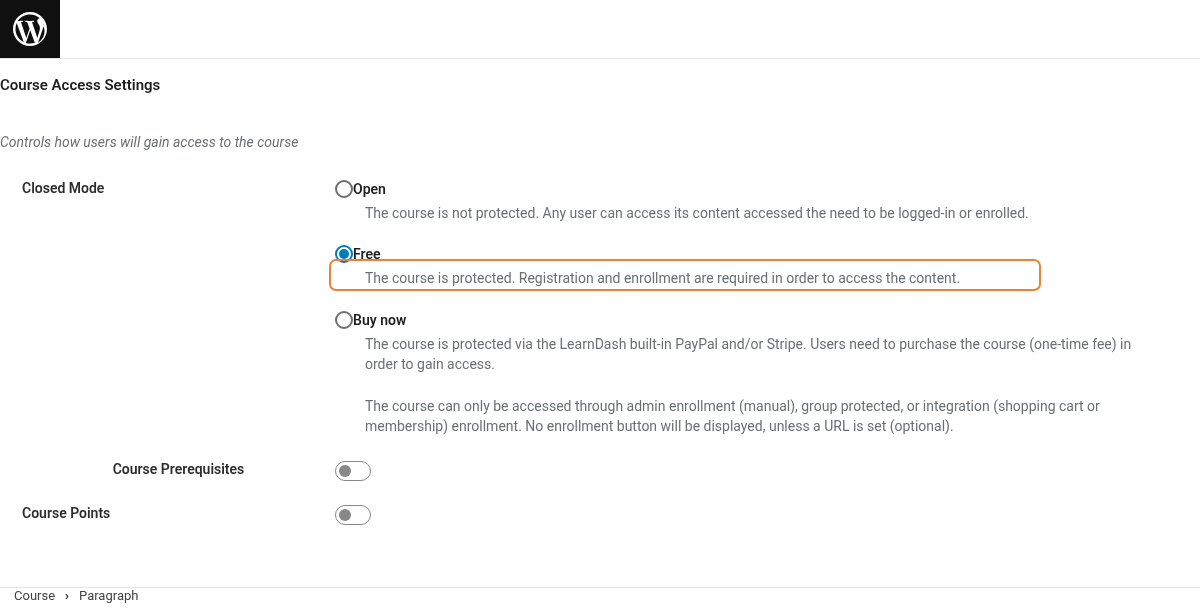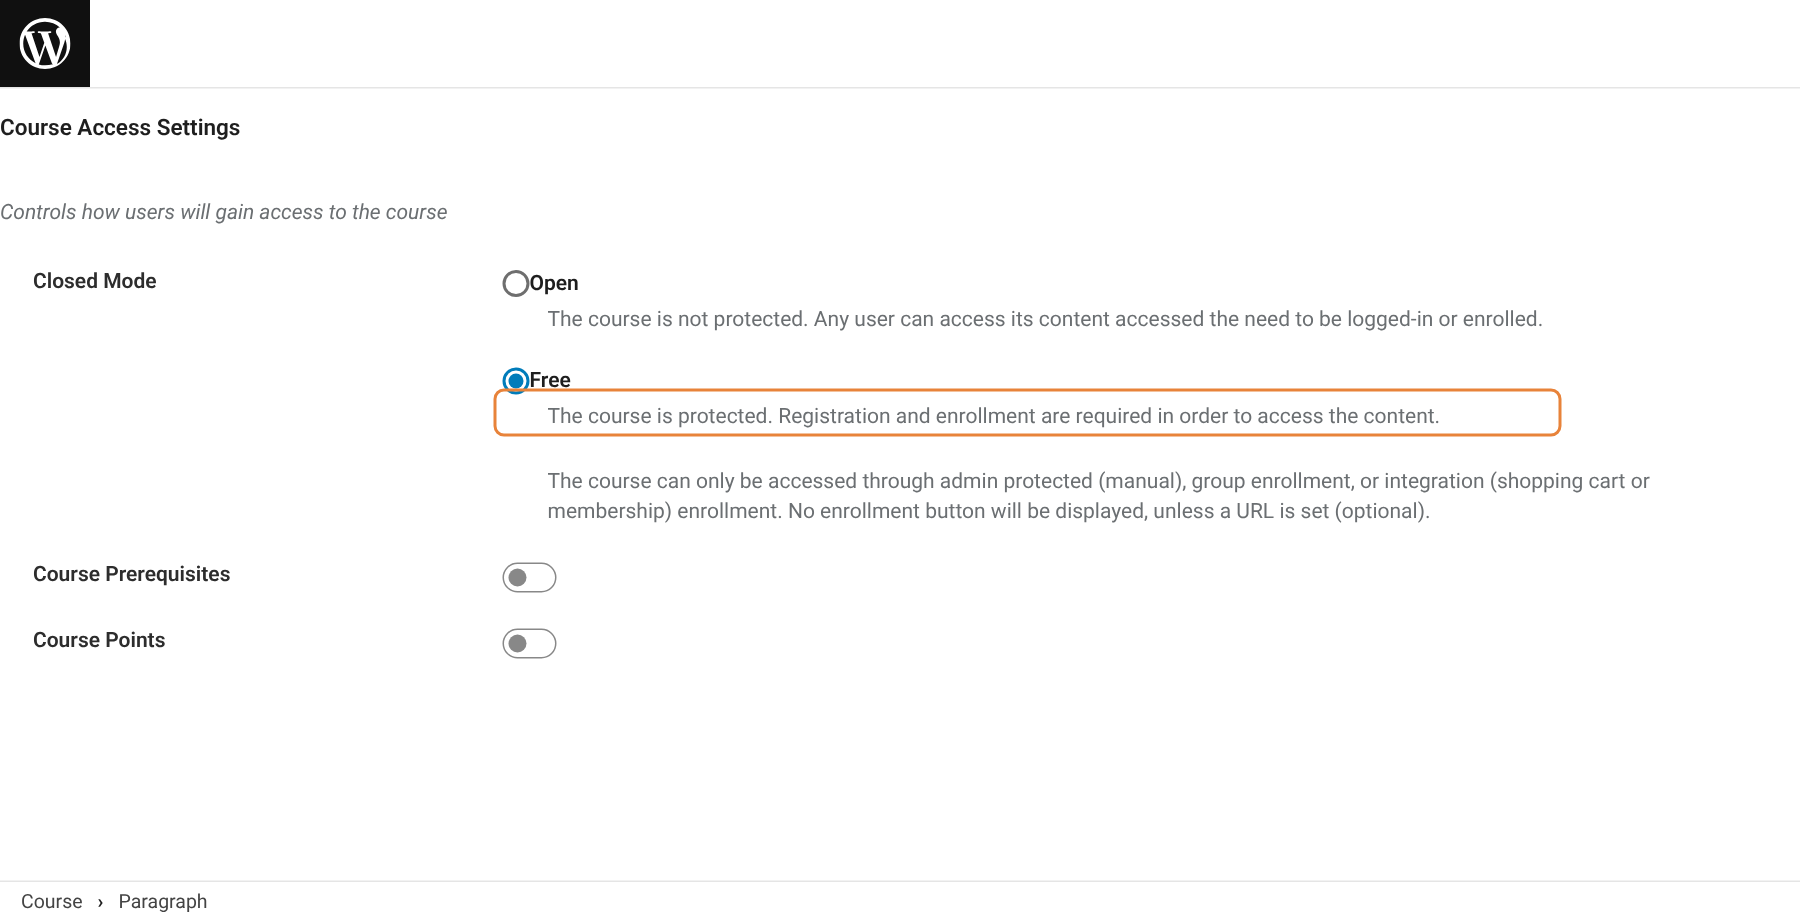--- a/index.html
+++ b/index.html
@@ -130,21 +130,20 @@
     border-radius: 50%;
   }
   .breadcrumb {
     position: absolute;
     left: 0;
     right: 0;
     bottom: 0;
     height: 28px;
     border-top: 1px solid #e5e5e5;
     display: flex;
-    align-items: center;
     padding-left: 14px;
     font-size: 13px;
     color: #444;
     gap: 10px;
     background: #fff;
   }
   .breadcrumb .chev { font-weight: 700; color: #1e1e1e; }
 </style>
 </head>
 <body>
@@ -174,30 +173,37 @@
 
       <div class="radio-option" style="position:relative;">
         <div class="radio-line">
           <span class="radio-circle selected"></span>
           <span class="radio-title">Free</span>
         </div>
         <div class="radio-desc">The course is protected. Registration and enrollment are required in order to access the content.</div>
         <div class="highlight-box" style="left:-6px; top:14px; width:712px; height:32px;"></div>
       </div>
 
-
-
       <div class="radio-option">
-        <div class="radio-desc">The course can only be accessed through admin protected (manual), group enrollment, or integration (shopping cart or membership) enrollment. No enrollment button will be displayed, unless a URL is set (optional).</div>
+        <div class="radio-line">
+          <span class="radio-circle"></span>
+          <span class="radio-title">Buy now</span>
+        </div>
+        <div class="radio-desc">The course is protected via the LearnDash built-in PayPal and/or Stripe. Users need to purchase the course (one-time fee) in order to gain access.</div>
+      </div>
+
+
+      <div class="radio-option">
+        <div class="radio-desc">The course can only be accessed through admin enrollment (manual), group protected, or integration (shopping cart or membership) enrollment. No enrollment button will be displayed, unless a URL is set (optional).</div>
       </div>
 
     </div>
   </div>
 
-  <div class="setting-row" style="margin-top:8px; margin-bottom:24px;">
+  <div class="setting-row" style="margin-top:8px; margin-bottom:24px;text-align:center;">
     <div class="setting-label">Course Prerequisites</div>
     <div class="setting-body">
       <div class="toggle">
         <div class="toggle-knob"></div>
       </div>
     </div>
   </div>
 
   <div class="setting-row" style="margin-bottom:0;">
     <div class="setting-label">Course Points</div>

